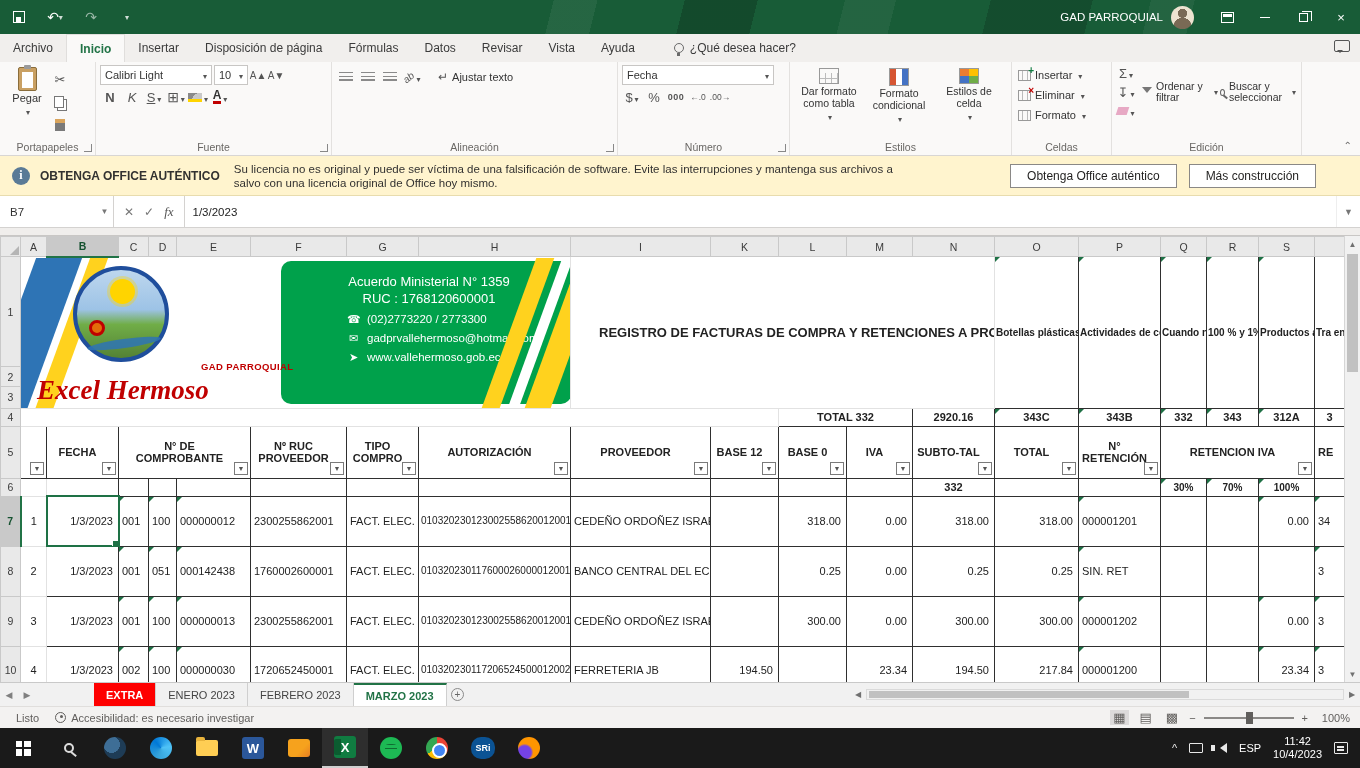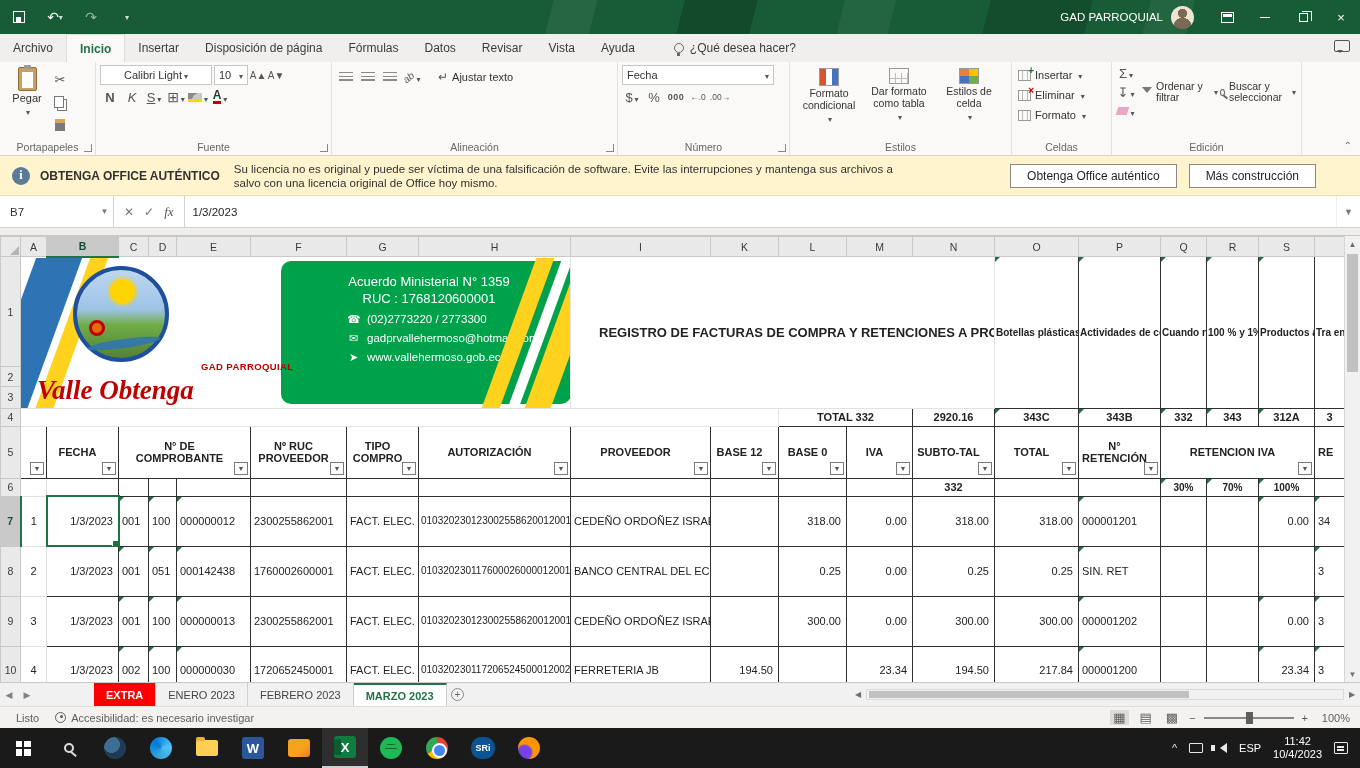--- a/index.html
+++ b/index.html
@@ -52,21 +52,21 @@
   .rrow { display:flex; align-items:center; gap:2px; margin-top:2px; }
 
   .bigbtn { width:46px; display:flex; flex-direction:column; align-items:center; gap:1px; padding-top:2px; font-size:11px; color:#333; }
   .ic-clipboard { width:19px; height:24px; background:#C9A063; border:1px solid #8a6d3b; border-radius:2px; position:relative; }
   .ic-clipboard::before { content:""; position:absolute; left:3px; top:4px; width:11px; height:16px; background:#fff; }
   .ic-clipboard::after { content:""; position:absolute; left:5px; top:-3px; width:7px; height:4px; background:#9a9a9a; border-radius:1px; }
   .ic-copy { width:10px; height:12px; border:1px solid #777; background:#fff; box-shadow:3px 3px 0 -1px #fff, 3px 3px 0 0 #777; margin-right:3px; }
   .ic-painter { width:10px; height:12px; background:linear-gradient(#D9A45C 35%, #7a7a7a 35%); }
 
   .fontrow1 { display:flex; gap:2px; align-items:center; }
-  .fname { width:112px; justify-content:center; }
+  .fname { width:112px; justify-content:space-between; }
   .fsize { width:34px; justify-content:space-between; }
   .fgrow { width:16px; font-size:10px; }
   .bius b { font-weight:bold; } .bius i { font-style:italic; } .bius u { text-decoration:underline; }
   .ic-borders { font-size:14px; color:#555; }
   .ic-fill { width:14px; height:9px; background:linear-gradient(135deg,#8a8a8a 45%,#c9c9c9 45%); border-bottom:3px solid #FFD400; }
   .ic-fontcolor { font-weight:bold; font-size:12px; color:#333; border-bottom:3px solid #C00000; line-height:11px; }
 
   .al-lines { width:14px; height:11px; background:repeating-linear-gradient(#8a8a8a 0 1.5px, transparent 1.5px 3.6px); }
   .ic-orient { font-size:10px; font-style:italic; transform:rotate(-40deg); color:#555; }
   .ic-wrap::before { content:"↵"; font-size:12px; color:#555; }
@@ -398,27 +398,27 @@
             <span class="ic-dec">.00→</span>
           </span>
       </div>
       <div class="rg-label"><span>Número</span></div>
       <span class="launcher"></span>
     </div>
 
     <div class="rgroup" style="width:222px;">
       <div style="display:flex;">
         <div class="stylebtn">
+          <span class="ic-astable"></span>
+          <span style="white-space:normal;">Dar formato como tabla</span>
+          <span class="caret"></span>
+        </div>
+        <div class="stylebtn">
           <span class="ic-cond"></span>
           <span style="white-space:normal;">Formato condicional</span>
-          <span class="caret"></span>
-        </div>
-        <div class="stylebtn">
-          <span class="ic-astable"></span>
-          <span style="white-space:normal;">Dar formato como tabla</span>
           <span class="caret"></span>
         </div>
         <div class="stylebtn">
           <span class="ic-cellstyles"></span>
           <span style="white-space:normal;">Estilos de celda</span>
           <span class="caret"></span>
         </div>
       </div>
       <div class="rg-label"><span>Estilos</span></div>
     </div>
@@ -553,21 +553,21 @@
         <td class="banner-cell" colspan="8">
           <div class="bwrap">
             <div class="bstripe sb1"></div>
             <div class="bstripe sb2"></div>
             <div class="emblem">
               <span class="sun"></span>
               <span class="flower"></span>
               <span class="river"></span>
             </div>
             <span class="brand-tag">GAD PARROQUIAL</span>
-            <span class="brand-script">Valle Obtenga</span>
+            <span class="brand-script">Excel Hermoso</span>
             <div class="gpanel">
               <div class="gp-c">Acuerdo Ministerial N° 1359</div>
               <div class="gp-c">RUC : 1768120600001</div>
               <div class="gp-line">
                     <span class="gp-ic">☎</span>
                     <span>(02)2773220 / 2773300</span>
                   </div>
               <div class="gp-line">
                     <span class="gp-ic">✉</span>
                     <span>gadprvallehermoso@hotmail.com</span>

